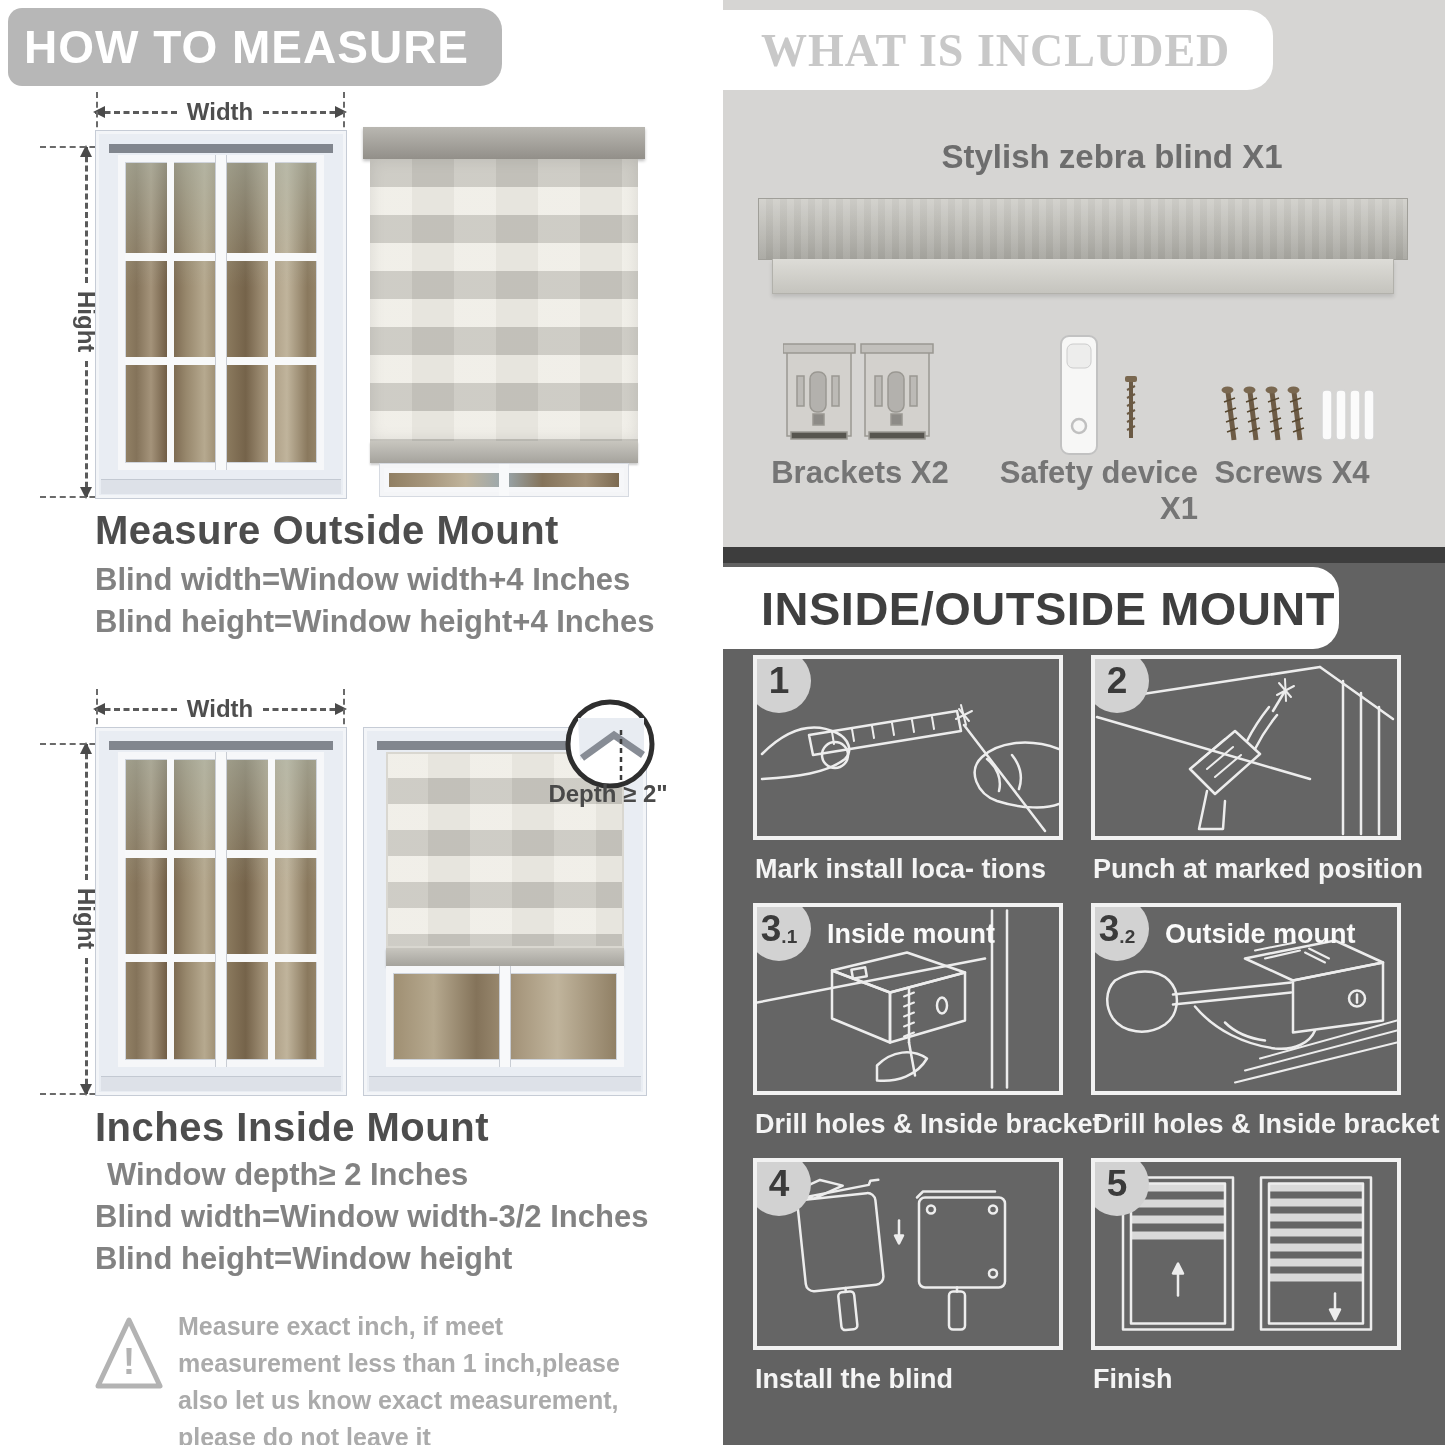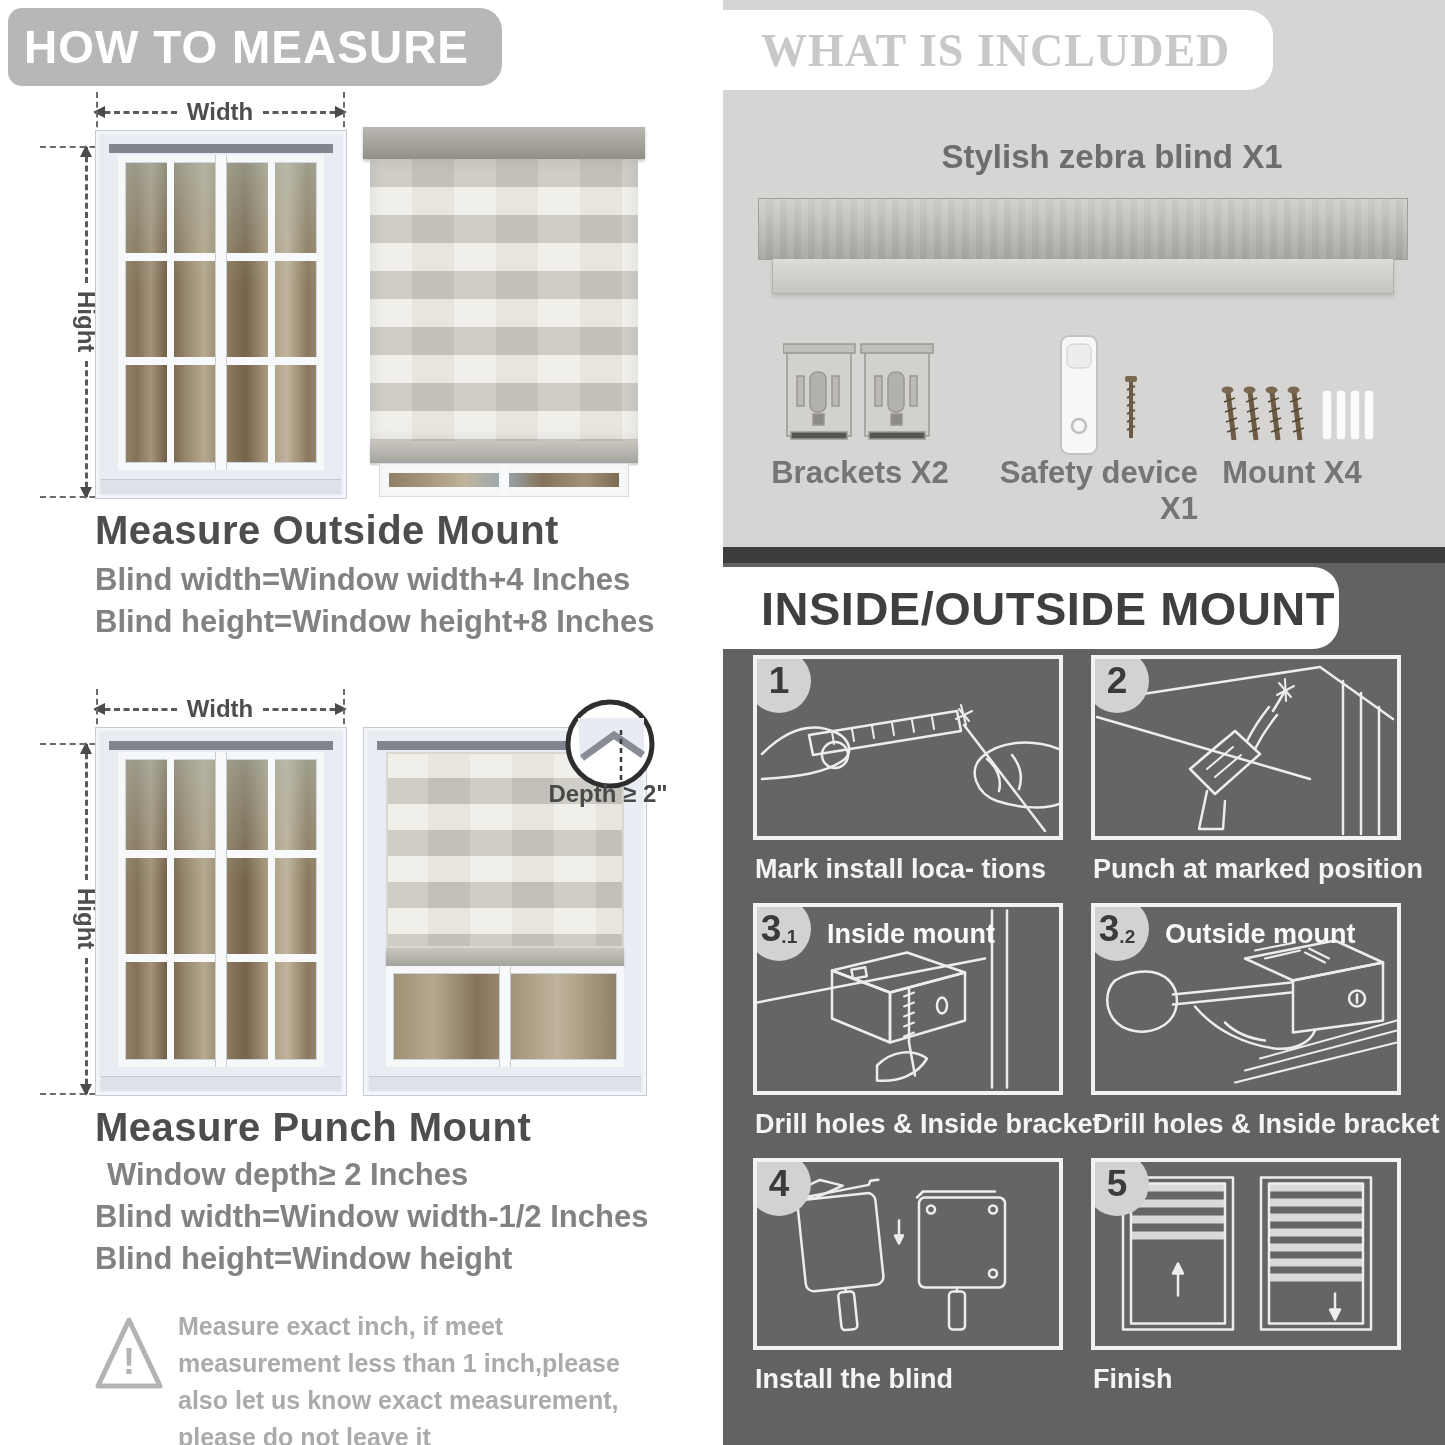--- a/index.html
+++ b/index.html
@@ -141,21 +141,21 @@
     <div class="bb-fab"></div>
     <div class="bb-rail"></div>
     <div class="bb-win">
       <div class="glass2"></div>
       <div class="st2"></div>
     </div>
   </div>
 
   <div class="abs h2" style="left:95px;top:508px;">Measure Outside Mount</div>
   <div class="abs bline" style="left:95px;top:562px;">Blind width=Window width+4 Inches</div>
-  <div class="abs bline" style="left:95px;top:604px;">Blind height=Window height+8 Inches</div>
+  <div class="abs bline" style="left:95px;top:604px;">Blind height=Window height+4 Inches</div>
 
   <div class="abs dimw" style="left:95px;top:698px;width:250px;">
     <span class="dl al"></span>
     <span class="dimlab">Width</span>
     <span class="dl ar"></span>
   </div>
   <div class="vtick" style="left:96px;top:689px;height:45px;"></div>
   <div class="vtick" style="left:343px;top:689px;height:45px;"></div>
 
   <div class="abs dimh" style="left:74px;top:744px;height:350px;">
@@ -189,23 +189,23 @@
   </div>
 
   <svg class="abs" style="left:564px;top:698px;" width="92" height="92">
     <circle cx="46" cy="46" r="42" fill="#ffffff" stroke="#2e2e2e" stroke-width="5"></circle>
     <polygon points="16,62 50,34 80,56 80,20 14,20" fill="#e8ecf2"></polygon>
     <path d="M18,60 L50,37 L79,57" fill="none" stroke="#878c95" stroke-width="7"></path>
     <line x1="57" y1="32" x2="57" y2="82" stroke="#3a3a3a" stroke-width="2.5" stroke-dasharray="5 4"></line>
   </svg>
   <div class="abs depth-lab" style="left:528px;top:780px;width:160px;">Depth ≥ 2"</div>
 
-  <div class="abs h2" style="left:95px;top:1105px;">Measure Punch Mount</div>
+  <div class="abs h2" style="left:95px;top:1105px;">Inches Inside Mount</div>
   <div class="abs bline" style="left:107px;top:1157px;">Window depth≥ 2 Inches</div>
-  <div class="abs bline" style="left:95px;top:1199px;">Blind width=Window width-1/2 Inches</div>
+  <div class="abs bline" style="left:95px;top:1199px;">Blind width=Window width-3/2 Inches</div>
   <div class="abs bline" style="left:95px;top:1241px;">Blind height=Window height</div>
 
   <svg class="abs" style="left:92px;top:1312px;" width="74" height="84">
     <path d="M37 8 L68 74 L6 74 Z" fill="none" stroke="#b3b3b3" stroke-width="5" stroke-linejoin="round"></path>
     <text x="37" y="62" text-anchor="middle" font-family="Liberation Sans,sans-serif" font-size="36" font-weight="700" fill="#b3b3b3">!</text>
   </svg>
   <div class="abs warn-text" style="left:178px;top:1308px;width:470px;">Measure exact inch, if meet measurement less than 1 inch,please also let us know exact measurement, please do not leave it</div>
 
   <div class="abs panel-top">
     <div class="band band1">WHAT IS INCLUDED</div>
@@ -299,21 +299,21 @@
           <rect x="104" y="8" width="10" height="50" rx="4"></rect>
           <rect x="118" y="8" width="10" height="50" rx="4"></rect>
           <rect x="132" y="8" width="10" height="50" rx="4"></rect>
           <rect x="146" y="8" width="10" height="50" rx="4"></rect>
         </g>
       </g>
     </svg>
 
     <div class="part-label" style="left:32px;width:210px;">Brackets X2</div>
     <div class="part-label" style="left:240px;width:235px;text-align:right;">Safety device X1</div>
-    <div class="part-label" style="left:469px;width:200px;">Mount X4</div>
+    <div class="part-label" style="left:469px;width:200px;">Screws X4</div>
   </div>
 
   <div class="abs divider"></div>
 
   <div class="abs panel-dark">
     <div class="band band2">INSIDE/OUTSIDE MOUNT</div>
 
     <div class="cell c1">
       <div class="box">
         <span class="badge">

